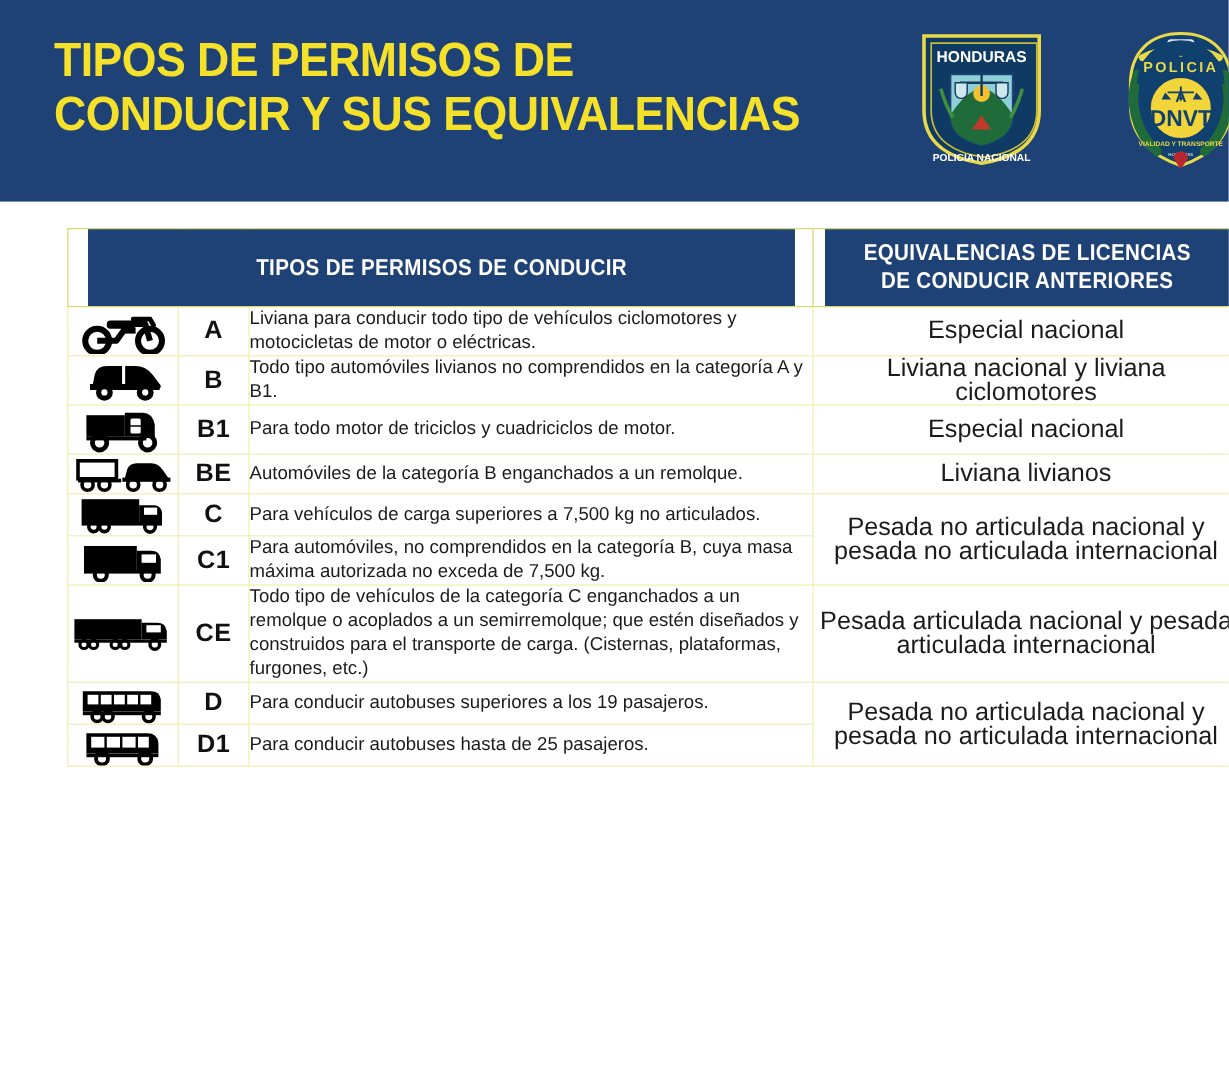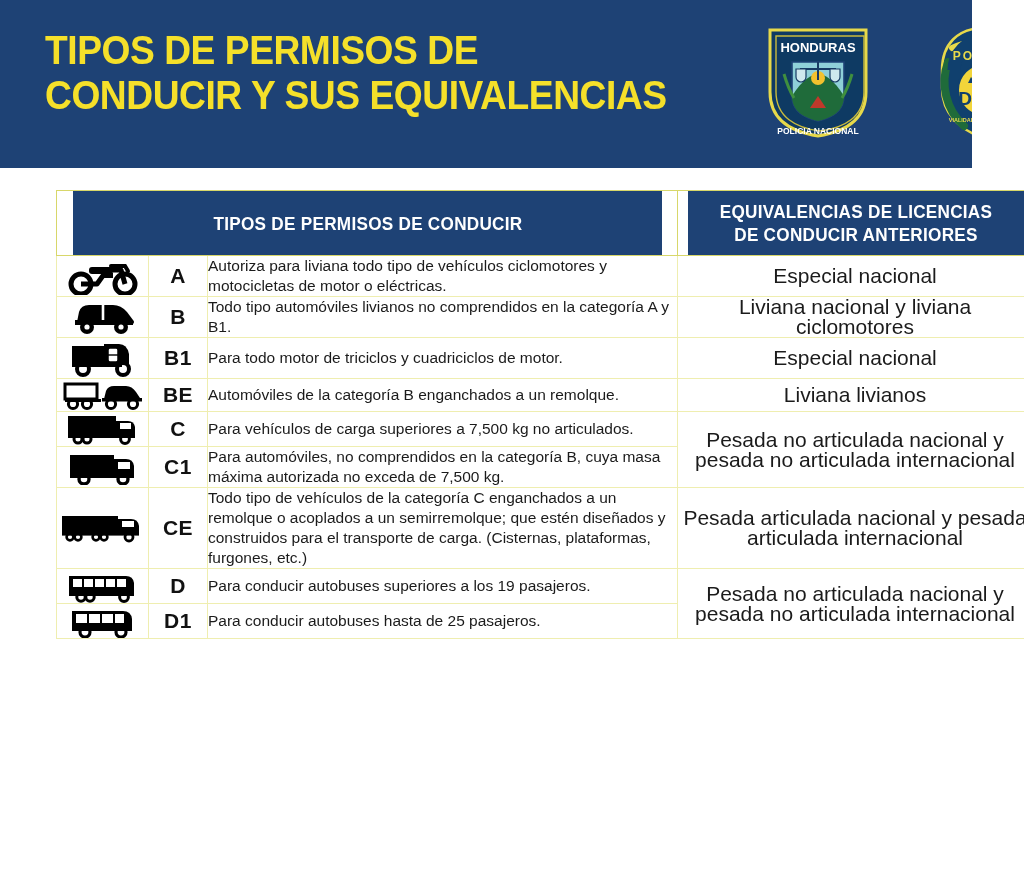--- a/index.html
+++ b/index.html
@@ -6,24 +6,23 @@
   body{
     width:1024px;height:889px;
     background:#ffffff;
     font-family:"Liberation Sans","DejaVu Sans",sans-serif;
     overflow:hidden;
     position:relative;
   }
 
   
   #header{
-    position:absolute;left:0;top:0;width:940px;height:168px;
+    position:absolute;left:0;top:0;width:1024px;height:168px;
     background:#1e4275;
     overflow:hidden;
-    padding-left:32px;
   }
   #header-title{
     position:absolute;left:45px;top:28px;width:700px;
     color:#f5e02a;
     font-size:40px;
     line-height:45px;
     font-weight:bold;
     letter-spacing:-0.5px;
     transform:scaleX(0.93);
     transform-origin:left top;
@@ -178,21 +177,21 @@
           <svg width="72" height="38" viewBox="0 0 72 38">
             <circle cx="14" cy="27" r="10" fill="none" stroke="#000" stroke-width="5"></circle>
             <circle cx="58" cy="27" r="10" fill="none" stroke="#000" stroke-width="5"></circle>
             <path d="M14 27 L30 27 L40 13 L54 13 L58 27" fill="none" stroke="#000" stroke-width="5" stroke-linejoin="round"></path>
             <rect x="22" y="10" width="24" height="7" rx="3" fill="#000"></rect>
             <path d="M44 9 l14 0 l3 5" stroke="#000" stroke-width="4" fill="none" stroke-linecap="round"></path>
             <rect x="34" y="16" width="12" height="5" fill="#000"></rect>
           </svg>
         </td>
         <td class="cell-code">A</td>
-        <td class="cell-desc">Autoriza para liviana todo tipo de vehículos ciclomotores y motocicletas de motor o eléctricas.</td>
+        <td class="cell-desc">Liviana para conducir todo tipo de vehículos ciclomotores y motocicletas de motor o eléctricas.</td>
         <td class="cell-equiv" rowspan="1">Especial nacional</td>
       </tr>
       <tr>
         <td class="cell-icon">
           <svg width="72" height="38" viewBox="0 0 72 38">
             <path d="M10 24 L12 14 Q14 7 22 7 L46 7 Q54 7 60 14 L66 22 Q68 24 66 26 L10 26 Q8 26 10 24 Z" fill="#000"></path>
             <rect x="8" y="22" width="58" height="5" fill="#000"></rect>
             <circle cx="20" cy="29" r="7" fill="#000"></circle>
             <circle cx="20" cy="29" r="2.6" fill="#fff"></circle>
             <circle cx="54" cy="29" r="7" fill="#000"></circle>

